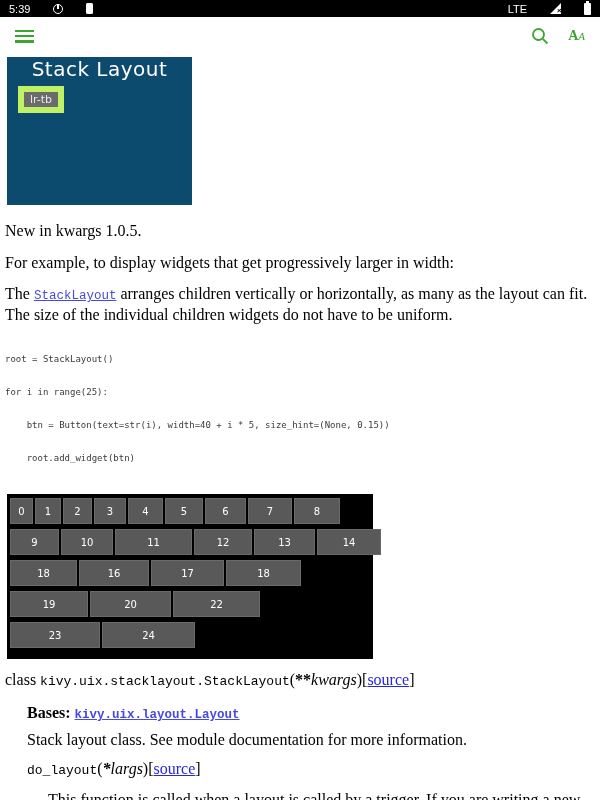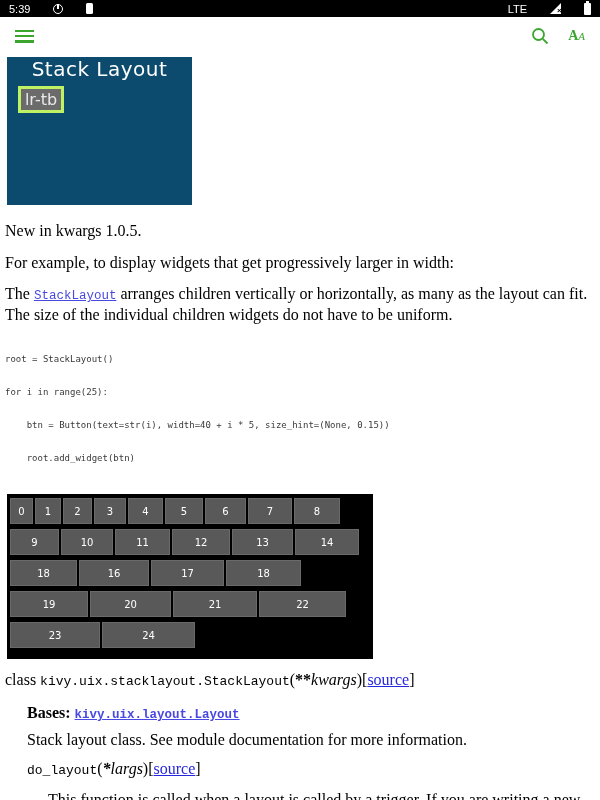--- a/index.html
+++ b/index.html
@@ -51,21 +51,21 @@
   .hero {
     margin:2px 0 0 7px; width:185px; height:148px; background:#0c4a6e; position:relative;
     font-family:"DejaVu Sans", sans-serif;
   }
   .hero-title {
     color:#fff; font-size:20px; text-align:center; line-height:24px; letter-spacing:0.5px;
   }
   .hero-green { position:absolute; left:8px; top:26px; right:0; bottom:3px; }
   .lr-btn {
     position:absolute; left:3px; top:3px; width:46px; height:27px;
-    background:#6b6b6b; border:3px solid #bef264; color:#e9e9e9; font-size:16px;
+    background:#6b6b6b; border:6px solid #bef264; color:#e9e9e9; font-size:11px;
     display:flex; align-items:center; justify-content:center;
   }
   
   .doc { padding:0 5px; }
   .para { font-size:16px; line-height:18.5px; margin-top:13px; width:592px; }
   .mono-link {
     font-family:"Liberation Mono", monospace; font-size:12.5px;
     color:var(--link); text-decoration:underline; cursor:pointer;
   }
   .src-link { color:var(--srclink); text-decoration:underline; cursor:pointer; }
@@ -159,35 +159,34 @@
           <div class="fig-btn" style="width: 32px;">3</div>
           <div class="fig-btn" style="width: 35px;">4</div>
           <div class="fig-btn" style="width: 38px;">5</div>
           <div class="fig-btn" style="width: 41px;">6</div>
           <div class="fig-btn" style="width: 44px;">7</div>
           <div class="fig-btn" style="width: 46px;">8</div>
         </div>
         <div class="fig-row">
           <div class="fig-btn" style="width: 49px;">9</div>
           <div class="fig-btn" style="width: 52px;">10</div>
-          <div class="fig-btn" style="width: 55px;">11</div>
+          <div class="fig-btn" style="width: 77px;">11</div>
           <div class="fig-btn" style="width: 58px;">12</div>
           <div class="fig-btn" style="width: 61px;">13</div>
           <div class="fig-btn" style="width: 64px;">14</div>
         </div>
         <div class="fig-row">
           <div class="fig-btn" style="width: 67px;">18</div>
           <div class="fig-btn" style="width: 70px;">16</div>
           <div class="fig-btn" style="width: 73px;">17</div>
           <div class="fig-btn" style="width: 75px;">18</div>
         </div>
         <div class="fig-row">
           <div class="fig-btn" style="width: 78px;">19</div>
           <div class="fig-btn" style="width: 81px;">20</div>
-          <div class="fig-btn" style="width: 84px;">21</div>
           <div class="fig-btn" style="width: 87px;">22</div>
         </div>
         <div class="fig-row">
           <div class="fig-btn" style="width: 90px;">23</div>
           <div class="fig-btn" style="width: 93px;">24</div>
         </div>
       </div>
 
     <div class="sig-line"><span class="sig-kw">class </span><span class="sig-mono">kivy.uix.stacklayout.StackLayout</span><span>(</span><span class="sig-stars">**</span><span class="sig-arg">kwargs</span><span>)</span><span>[</span><span class="src-link">source</span><span>]</span></div>
 

